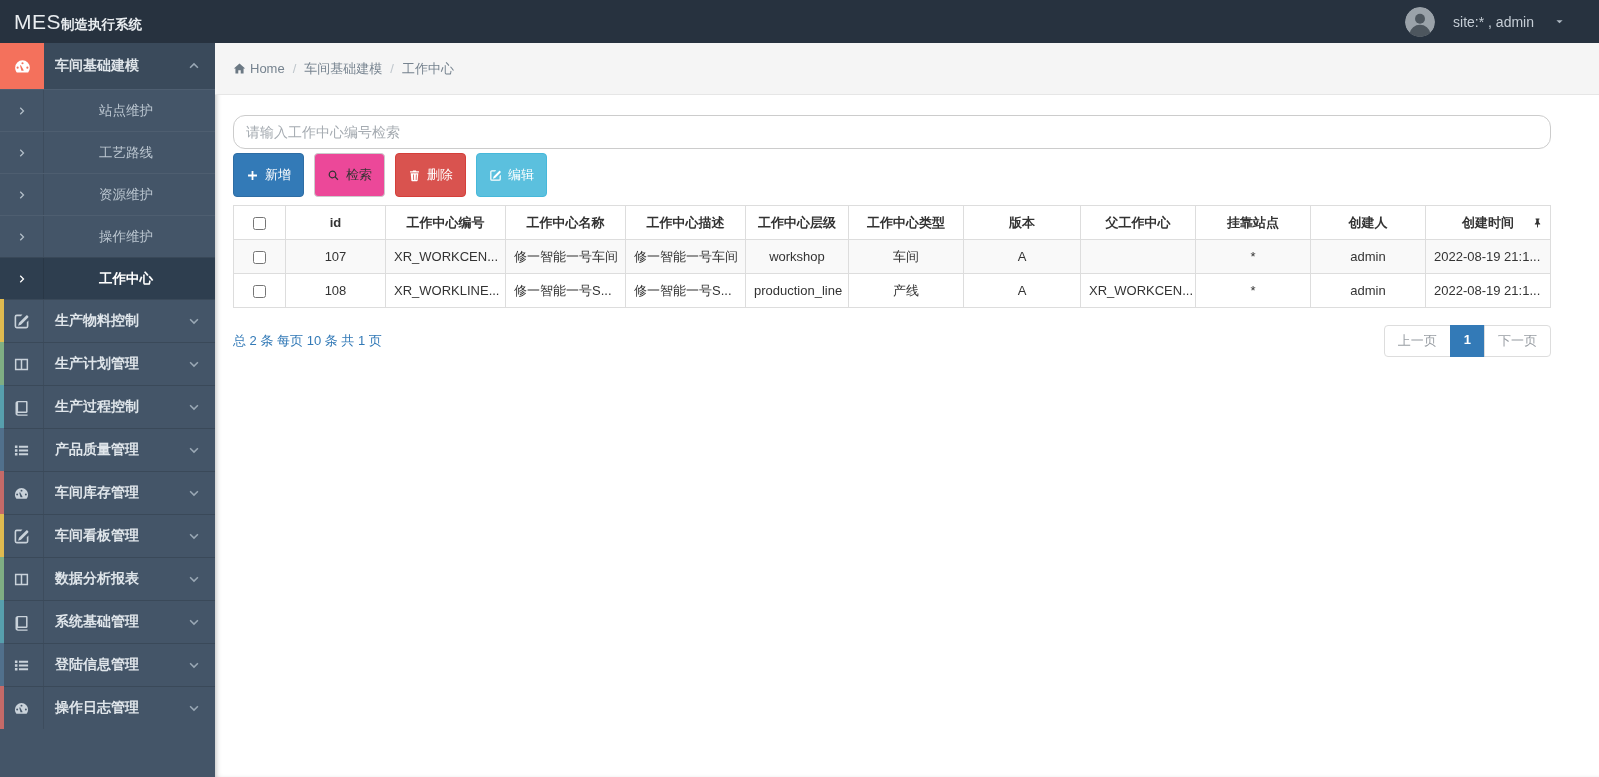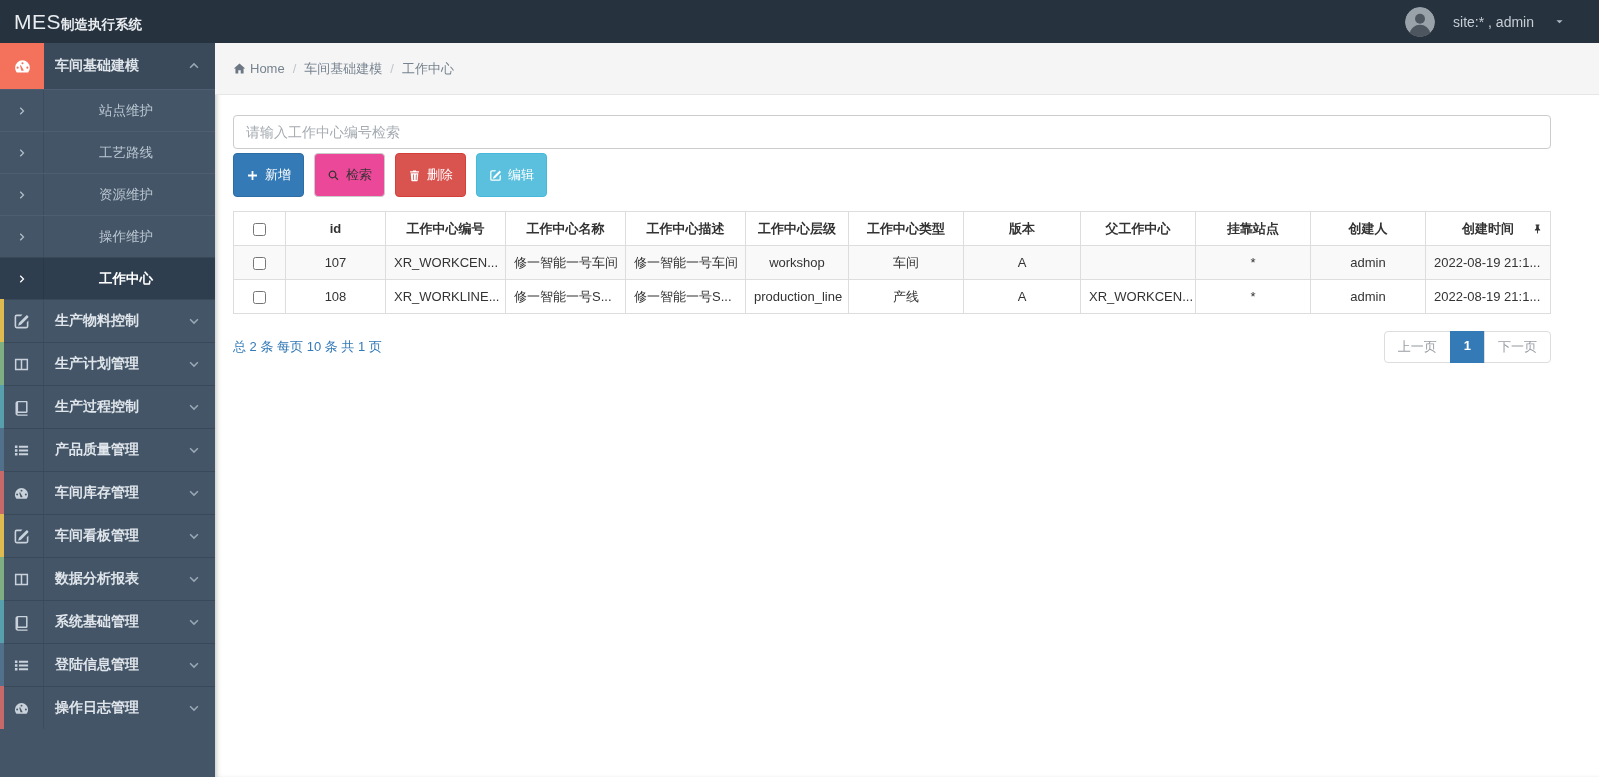--- a/index.html
+++ b/index.html
@@ -49,36 +49,36 @@
 
   
   .breadcrumb { height:52px; background:#F5F5F5; border-bottom:1px solid #E6E6E6;
     display:flex; align-items:center; padding:0 18px; font-size:13px; color:#76838F; }
   .bc-home-icon { width:13px; height:13px; color:#6B7883; margin-right:4px; }
   .bc-sep { margin:0 8px; color:#BFC6CC; }
   .bc-link { cursor:pointer; }
 
   
   .main { padding:20px 48px 0 18px; }
-  .search-input { width:100%; height:34px; border:1px solid #CCCCCC; border-radius:4px;
+  .search-input { width:100%; height:34px; border:1px solid #CCCCCC; border-radius:12px;
     padding:0 12px; font-size:14px; color:#555; outline:none; }
   .search-input::placeholder { color:#A5ABB1; }
 
   .toolbar { margin-top:4px; display:flex; gap:10px; }
   .btn { height:44px; padding:0 12px; display:inline-flex; align-items:center; gap:6px;
     font-size:13px; border-radius:4px; border:1px solid transparent; cursor:pointer;
     font-family:inherit; }
   .btn .icon { width:13px; height:13px; }
   .btn-primary { background:#337AB7; border-color:#2E6DA4; color:#fff; }
   .btn-default { background:#ec4899; border-color:#CCCCCC; color:#333; }
   .btn-danger  { background:#D9534F; border-color:#D43F3A; color:#fff; }
   .btn-info    { background:#5BC0DE; border-color:#46B8DA; color:#fff; }
 
   
-  .grid { margin-top:14px; width:100%; border-collapse:collapse; table-layout:fixed;
+  .grid { margin-top:8px; width:100%; border-collapse:collapse; table-layout:fixed;
     font-size:13px; color:#333; }
   .grid th, .grid td { border:1px solid #DDDDDD; padding:8px 8px; line-height:17px;
     overflow:hidden; white-space:nowrap; text-overflow:clip; }
   .grid th { font-weight:bold; text-align:center; position:relative; background:#fff; }
   .grid tbody tr:nth-child(odd) { background:#F9F9F9; }
   .grid tbody tr:nth-child(even) { background:#FFFFFF; }
   .grid td.ac { text-align:center; }
   .grid td.al { text-align:left; }
   .grid input[type=checkbox] { width:13px; height:13px; vertical-align:middle; cursor:pointer; }
   .pin { position:absolute; right:7px; top:50%; transform:translateY(-50%);

